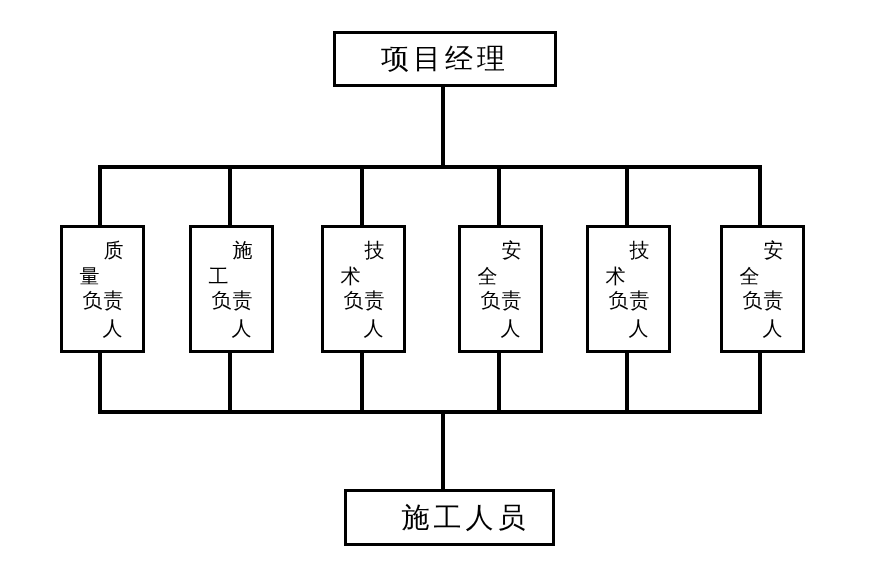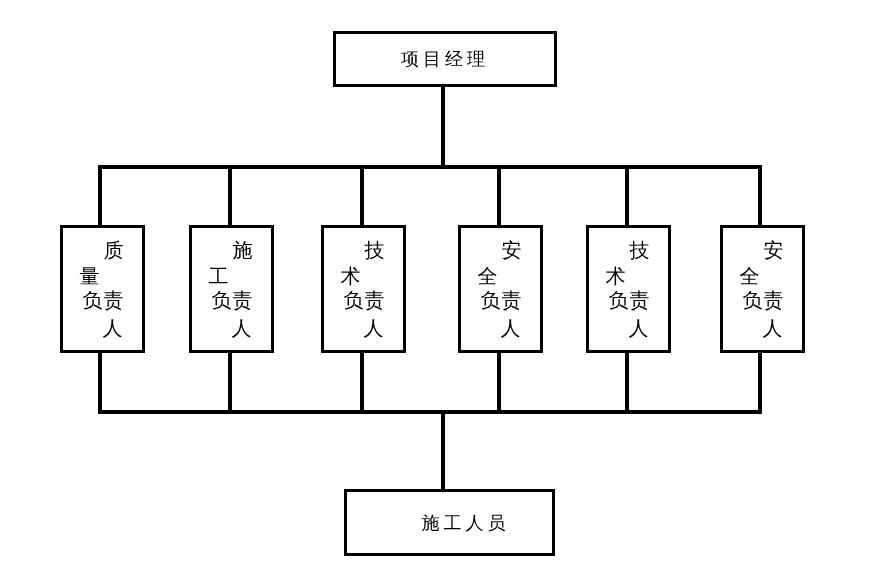--- a/index.html
+++ b/index.html
@@ -32,21 +32,21 @@
     box-sizing: border-box;
     border: 3px solid #000000;
     background: #ffffff;
   }
   .node-wide {
     display: flex;
     align-items: center;
     justify-content: center;
   }
   .node-wide .node-label {
-    font-size: 18px;
+    font-size: 28px;
     letter-spacing: 4px;
     line-height: 1.2;
     white-space: nowrap;
   }
 
   
   .node-narrow {
     padding: 0;
   }
   .node-narrow .stack {
@@ -149,17 +149,17 @@
   <div class="line" style="left:228px; top:353px; width:4px; height:60px;"></div>
   <div class="line" style="left:360px; top:353px; width:4px; height:60px;"></div>
   <div class="line" style="left:497px; top:353px; width:4px; height:60px;"></div>
   <div class="line" style="left:625px; top:353px; width:4px; height:60px;"></div>
   <div class="line" style="left:758px; top:353px; width:4px; height:60px;"></div>
 
   <div class="line" style="left:98px; top:410px; width:664px; height:4px;"></div>
 
   <div class="line" style="left:441px; top:410px; width:4px; height:80px;"></div>
 
-  <div class="node node-wide" style="left:344px; top:489px; width:211px; height:67px;padding-left:32px;">
+  <div class="node node-wide" style="left:344px; top:489px; width:211px; height:57px;padding-left:32px;">
     <span class="node-label">施工人员</span>
   </div>
 
 </div>
 
 </body></html>

